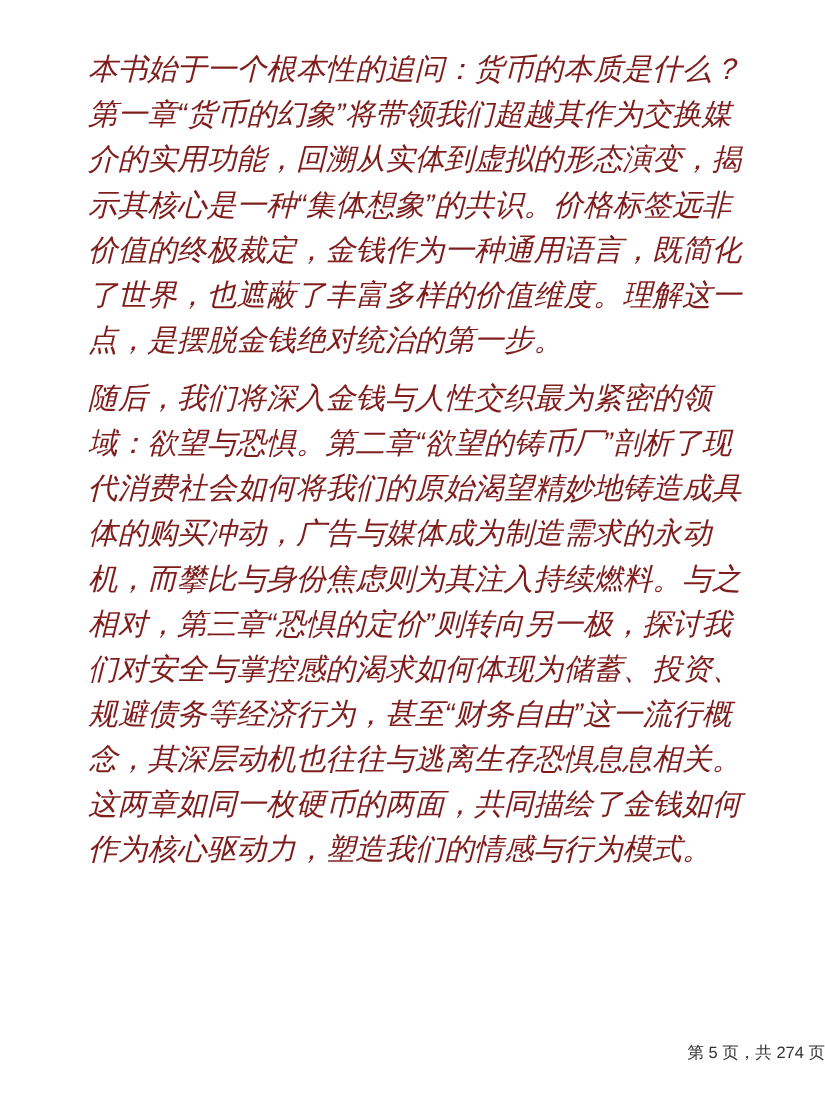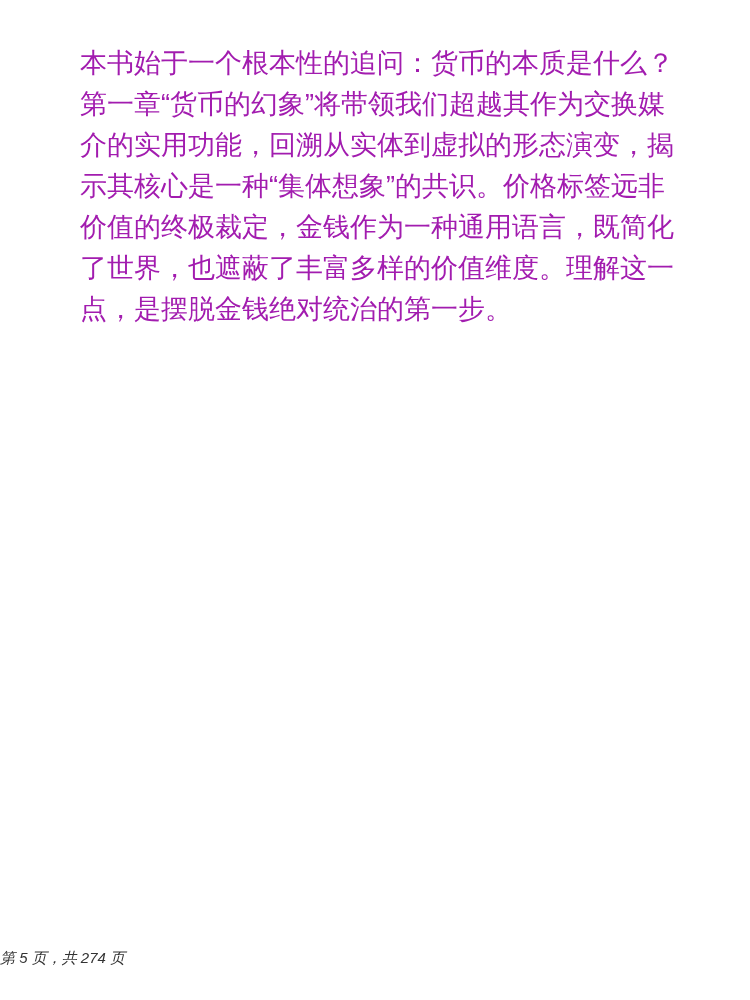--- a/index.html
+++ b/index.html
@@ -16,38 +16,39 @@
     }
     .page-content {
       position: absolute;
       top: 43px;
       left: 80px;
       width: 596px;
     }
     .para {
       font-size: 27px;
       line-height: 41px;
-      color: #a21caf;
+      color: #7f1d1d;
       font-weight: 400;
       margin: 0 0 12px 0;
       text-align: left;
       word-break: break-all;
+      font-style: italic;
     }
     .page-footer {
       position: absolute;
       left: 0;
       right: 0;
       top: 948px;
-      text-align: left;
+      text-align: right;
       font-size: 15px;
       line-height: 20px;
       color: #333333;
-      font-style: italic;
     }
   </style>
 </head>
 <body>
 
 <div class="page-content">
   <p class="para">本书始于一个根本性的追问：货币的本质是什么？第一章“货币的幻象”将带领我们超越其作为交换媒介的实用功能，回溯从实体到虚拟的形态演变，揭示其核心是一种“集体想象”的共识。价格标签远非价值的终极裁定，金钱作为一种通用语言，既简化了世界，也遮蔽了丰富多样的价值维度。理解这一点，是摆脱金钱绝对统治的第一步。</p>
+  <p class="para">随后，我们将深入金钱与人性交织最为紧密的领域：欲望与恐惧。第二章“欲望的铸币厂”剖析了现代消费社会如何将我们的原始渴望精妙地铸造成具体的购买冲动，广告与媒体成为制造需求的永动机，而攀比与身份焦虑则为其注入持续燃料。与之相对，第三章“恐惧的定价”则转向另一极，探讨我们对安全与掌控感的渴求如何体现为储蓄、投资、规避债务等经济行为，甚至“财务自由”这一流行概念，其深层动机也往往与逃离生存恐惧息息相关。这两章如同一枚硬币的两面，共同描绘了金钱如何作为核心驱动力，塑造我们的情感与行为模式。</p>
 </div>
 
 <div class="page-footer">第 5 页，共 274 页</div>
 
 </body></html>

